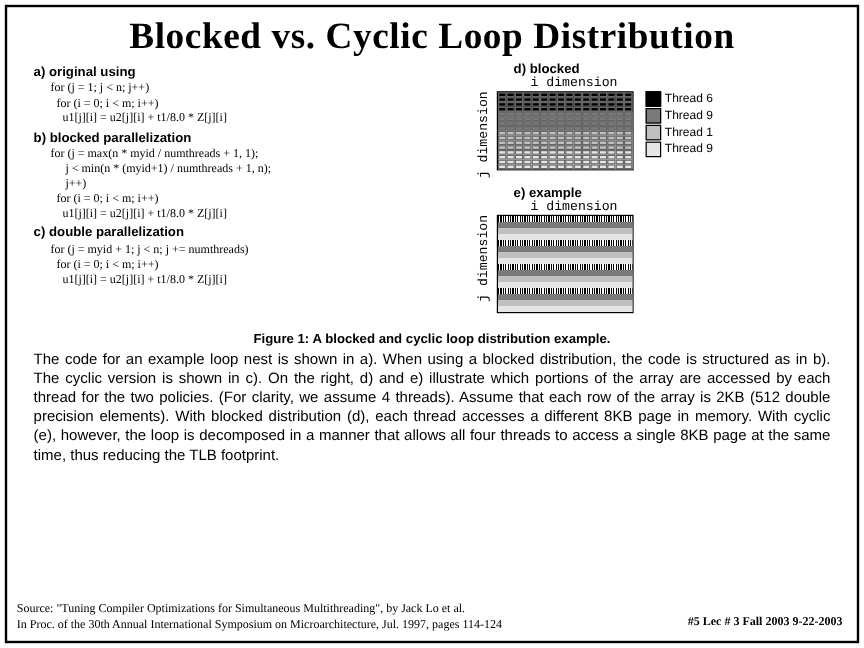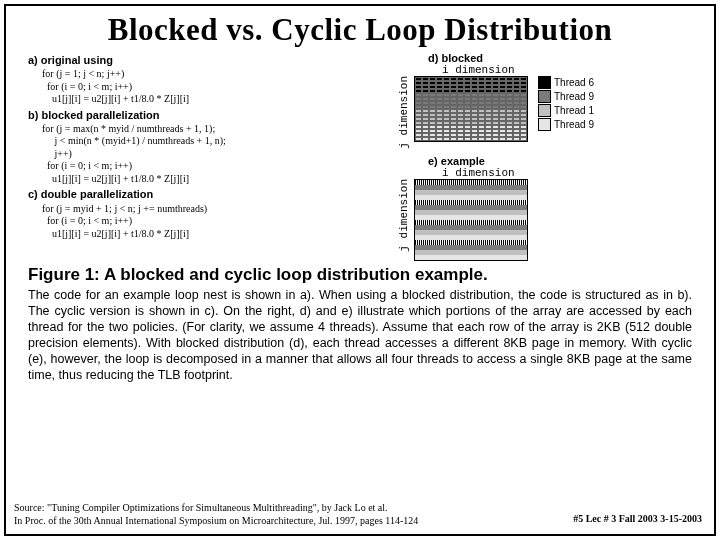--- a/index.html
+++ b/index.html
@@ -98,22 +98,23 @@
     background: repeating-linear-gradient(90deg, #000 0 1px, #fff 1px 2px);
   }
   .idim {
     font-family: "Courier New", monospace;
     font-size: 11px;
     margin-left: 44px;
   }
   .figcap {
     font-family: Arial, Helvetica, sans-serif;
     font-weight: bold;
-    font-size: 17px;
-    margin: 4px 22px 2px 22px;
+    font-size: 11px;
+    margin: 16px 22px 2px 22px;
+    text-align: center;
   }
   .caption {
     font-family: Arial, Helvetica, sans-serif;
     font-size: 12.5px;
     line-height: 1.28;
     margin: 0 22px;
     text-align: justify;
   }
   .source {
     font-family: "Times New Roman", serif;
@@ -480,14 +481,14 @@
   </div>
 
   <div class="figcap">Figure 1: A blocked and cyclic loop distribution example.</div>
   <div class="caption">The code for an example loop nest is shown in a). When using a blocked distribution, the code is structured as in b). The cyclic version is shown in c). On the right, d) and e) illustrate which portions of the array are accessed by each thread for the two policies. (For clarity, we assume 4 threads). Assume that each row of the array is 2KB (512 double precision elements). With blocked distribution (d), each thread accesses a different 8KB page in memory. With cyclic (e), however, the loop is decomposed in a manner that allows all four threads to access a single 8KB page at the same time, thus reducing the TLB footprint.</div>
 
   <div class="source">
     <span>Source: "Tuning Compiler Optimizations for Simultaneous Multithreading", by Jack Lo et al.</span><br>
     <span>In Proc. of the 30th Annual International Symposium on Microarchitecture, Jul. 1997, pages 114-124</span>
   </div>
 
-  <div class="footer-right">#5   Lec # 3   Fall 2003  3-15-2003</div>
+  <div class="footer-right">#5   Lec # 3   Fall 2003  9-22-2003</div>
 </div>
 
 </body></html>

